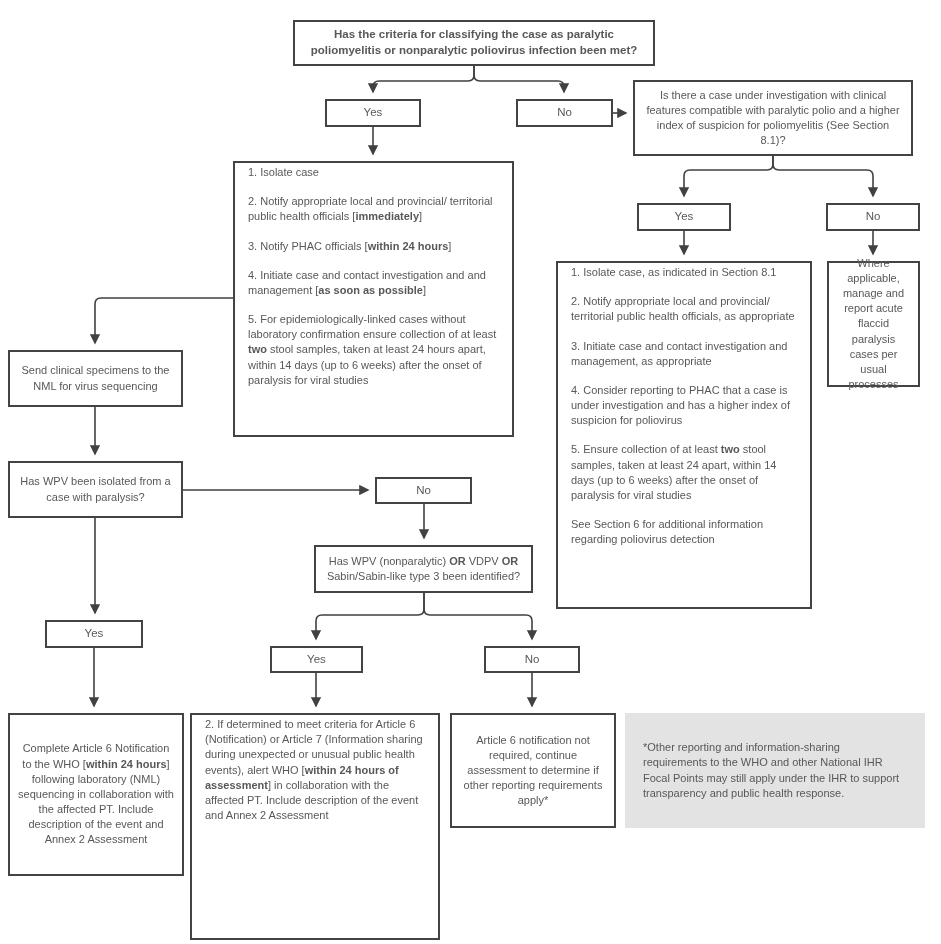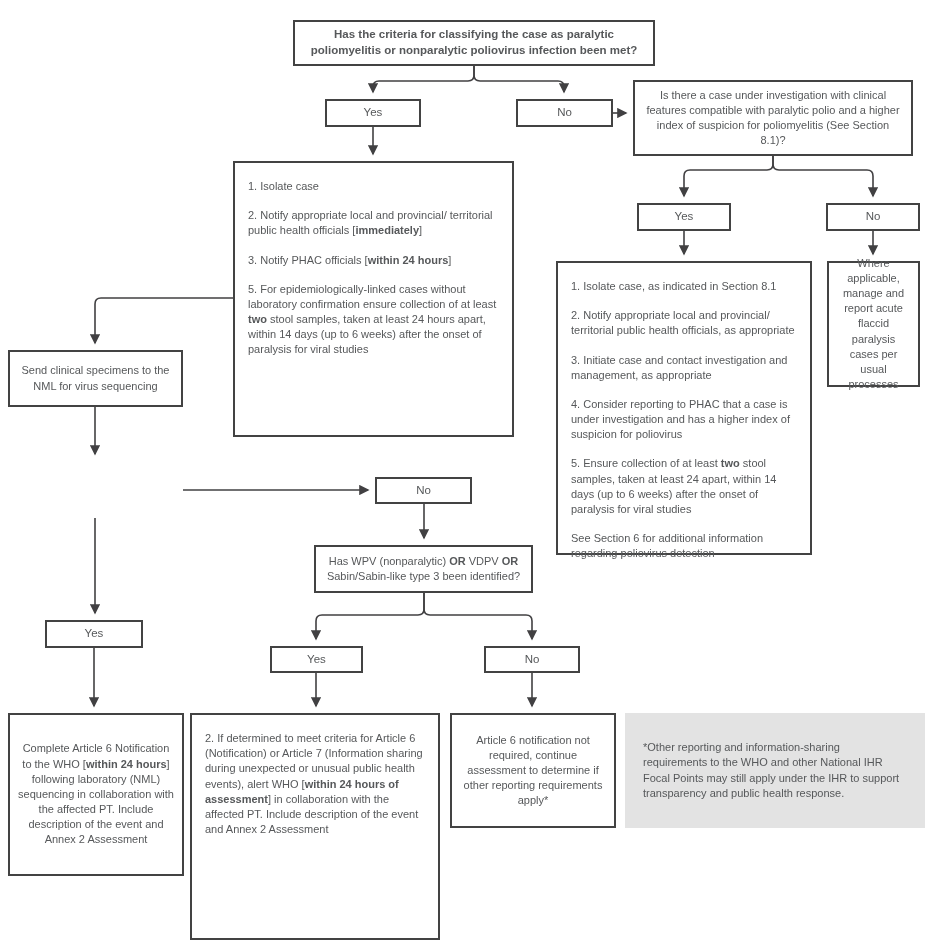--- a/index.html
+++ b/index.html
@@ -12,21 +12,21 @@
   .node{
     position:absolute;box-sizing:border-box;border:2px solid #434343;
     background:#ffffff;z-index:1;font-size:11px;line-height:1.38;
   }
   .center{
     display:flex;align-items:center;justify-content:center;
     text-align:center;padding:4px 8px;
   }
   .bold{font-weight:700;}
   .label{display:flex;align-items:center;justify-content:center;font-size:11.5px;}
-  .steps{padding:16px 13px;text-align:left;}
+  .steps{padding:2px 13px;text-align:left;}
   .steps p{margin:0 0 14px 0;}
   .steps p:last-child{margin-bottom:0;}
   .note{
     background:#e3e3e3;border:none;display:flex;align-items:center;
     text-align:left;padding:8px 18px;
   }
   .fs12{font-size:11.5px;}
 </style>
 </head>
 <body>
@@ -66,40 +66,42 @@
   <div class="node label" style="left:325px;top:99px;width:96px;height:28px">Yes</div>
 
   <div class="node label" style="left:516px;top:99px;width:97px;height:28px">No</div>
 
   <div class="node center" style="left:633px;top:80px;width:280px;height:76px">Is there a case under investigation with clinical features compatible with paralytic polio and a higher index of suspicion for poliomyelitis (See Section 8.1)?</div>
 
   <div class="node steps" style="left:233px;top:161px;width:281px;height:276px">
       <p><span>1. Isolate case</span></p>
       <p><span>2. Notify appropriate local and provincial/ territorial public health officials [</span><span style="font-weight: 700;">immediately</span><span>]</span></p>
       <p><span>3. Notify PHAC officials [</span><span style="font-weight: 700;">within 24 hours</span><span>]</span></p>
+      <p><span>4. Initiate case and contact investigation and and management [</span><span style="font-weight: 700;">as soon as possible</span><span>]</span></p>
       <p><span>5. For epidemiologically-linked cases without laboratory confirmation ensure collection of at least </span><span style="font-weight: 700;">two</span><span> stool samples, taken at least 24 hours apart, within 14 days (up to 6 weeks) after the onset of paralysis for viral studies</span></p>
     </div>
 
   <div class="node label" style="left:637px;top:203px;width:94px;height:28px">Yes</div>
 
   <div class="node label" style="left:826px;top:203px;width:94px;height:28px">No</div>
 
-  <div class="node steps" style="left:556px;top:261px;width:256px;height:294px">
+  <div class="node steps" style="left:556px;top:261px;width:256px;height:348px">
       <p><span>1. Isolate case, as indicated in Section 8.1</span></p>
       <p><span>2. Notify appropriate local and provincial/ territorial public health officials, as appropriate</span></p>
       <p><span>3. Initiate case and contact investigation and management, as appropriate</span></p>
       <p><span>4. Consider reporting to PHAC that a case is under investigation and has a higher index of suspicion for poliovirus</span></p>
       <p><span>5. Ensure collection of at least </span><span style="font-weight: 700;">two</span><span> stool samples, taken at least 24 apart, within 14 days (up to 6 weeks) after the onset of paralysis for viral studies</span></p>
       <p><span>See Section 6 for additional information regarding poliovirus detection</span></p>
     </div>
 
   <div class="node center" style="left:827px;top:261px;width:93px;height:126px">Where applicable, manage and report acute flaccid paralysis cases per usual processes</div>
 
   <div class="node center" style="left:8px;top:350px;width:175px;height:57px">Send clinical specimens to the NML for virus sequencing</div>
 
+  <div class="node center" style="left:8px;top:461px;width:175px;height:57px">Has WPV been isolated from a case with paralysis?</div>
 
   <div class="node label" style="left:375px;top:477px;width:97px;height:27px">No</div>
 
   <div class="node center" style="left:314px;top:545px;width:219px;height:48px">
       <span><span>Has WPV (nonparalytic) </span><span style="font-weight: 700;">OR</span><span> VDPV </span><span style="font-weight: 700;">OR</span><span> Sabin/Sabin-like type 3 been identified?</span></span>
     </div>
 
   <div class="node label" style="left:45px;top:620px;width:98px;height:28px">Yes</div>
 
   <div class="node label" style="left:270px;top:646px;width:93px;height:27px">Yes</div>

